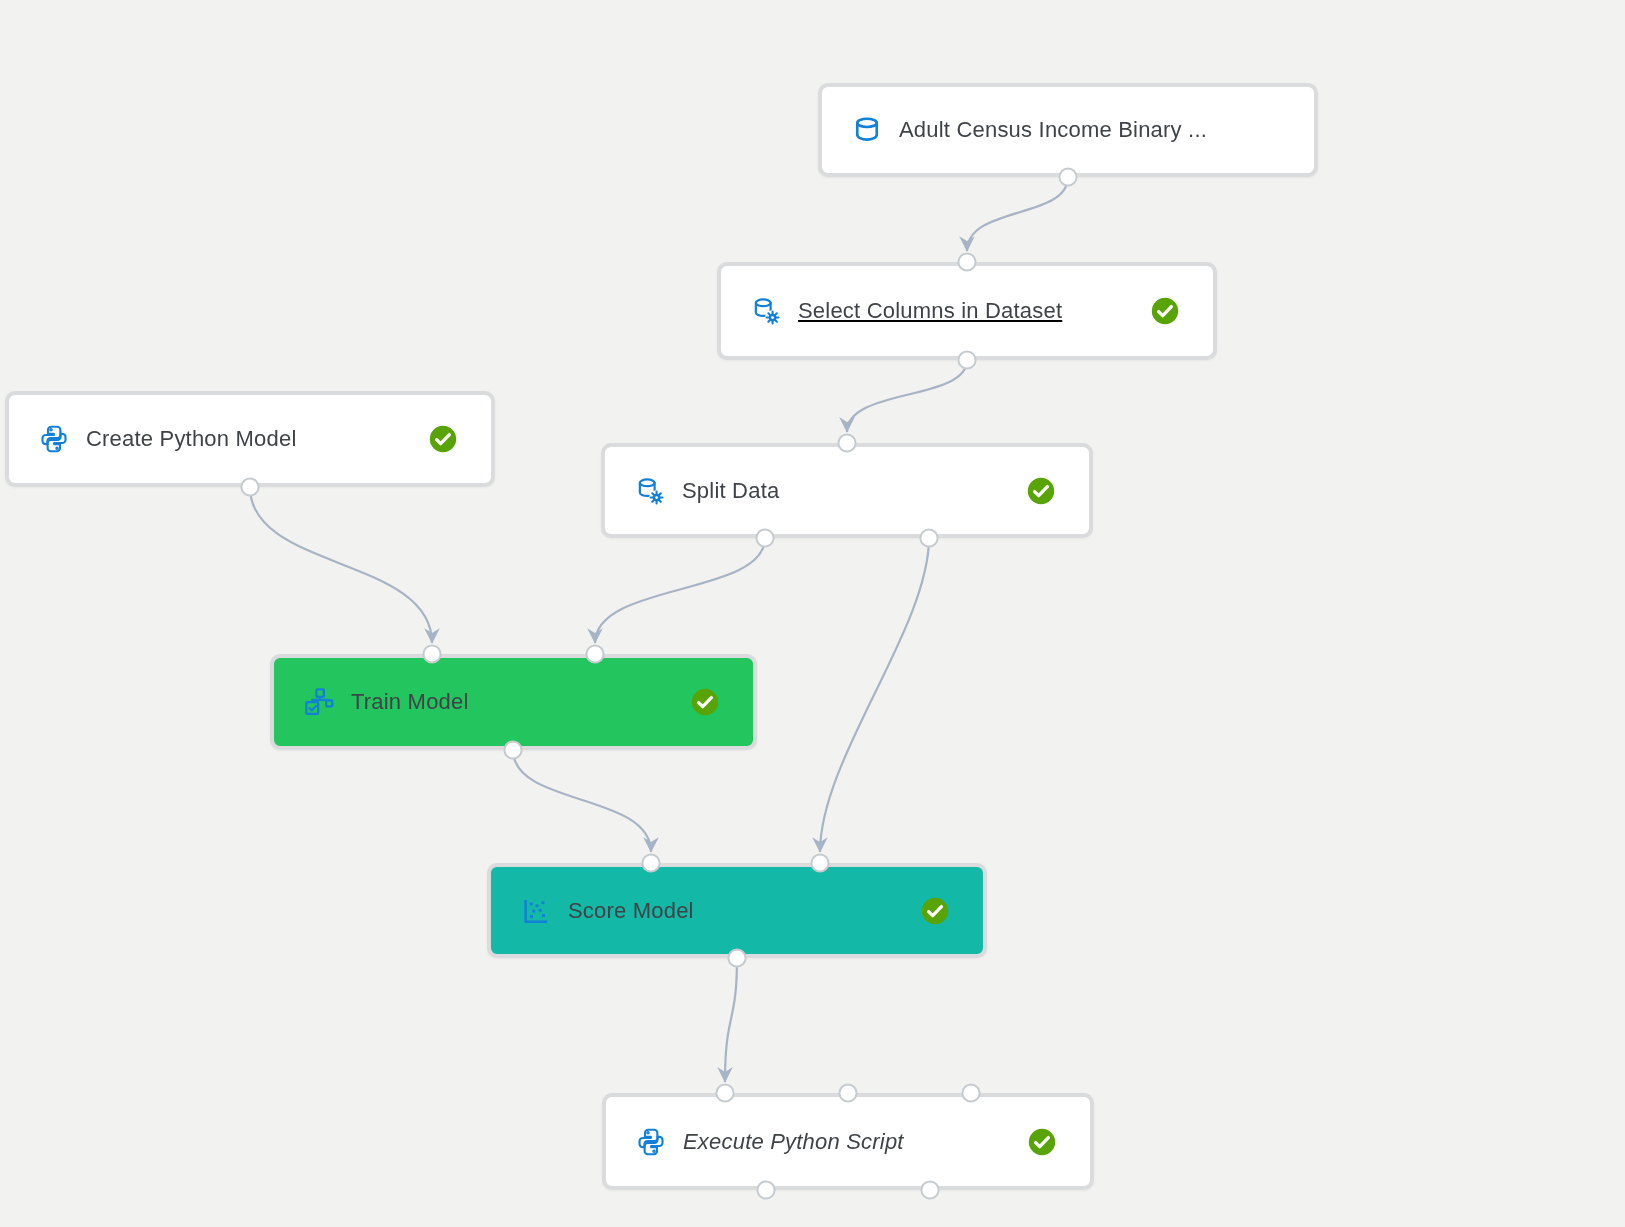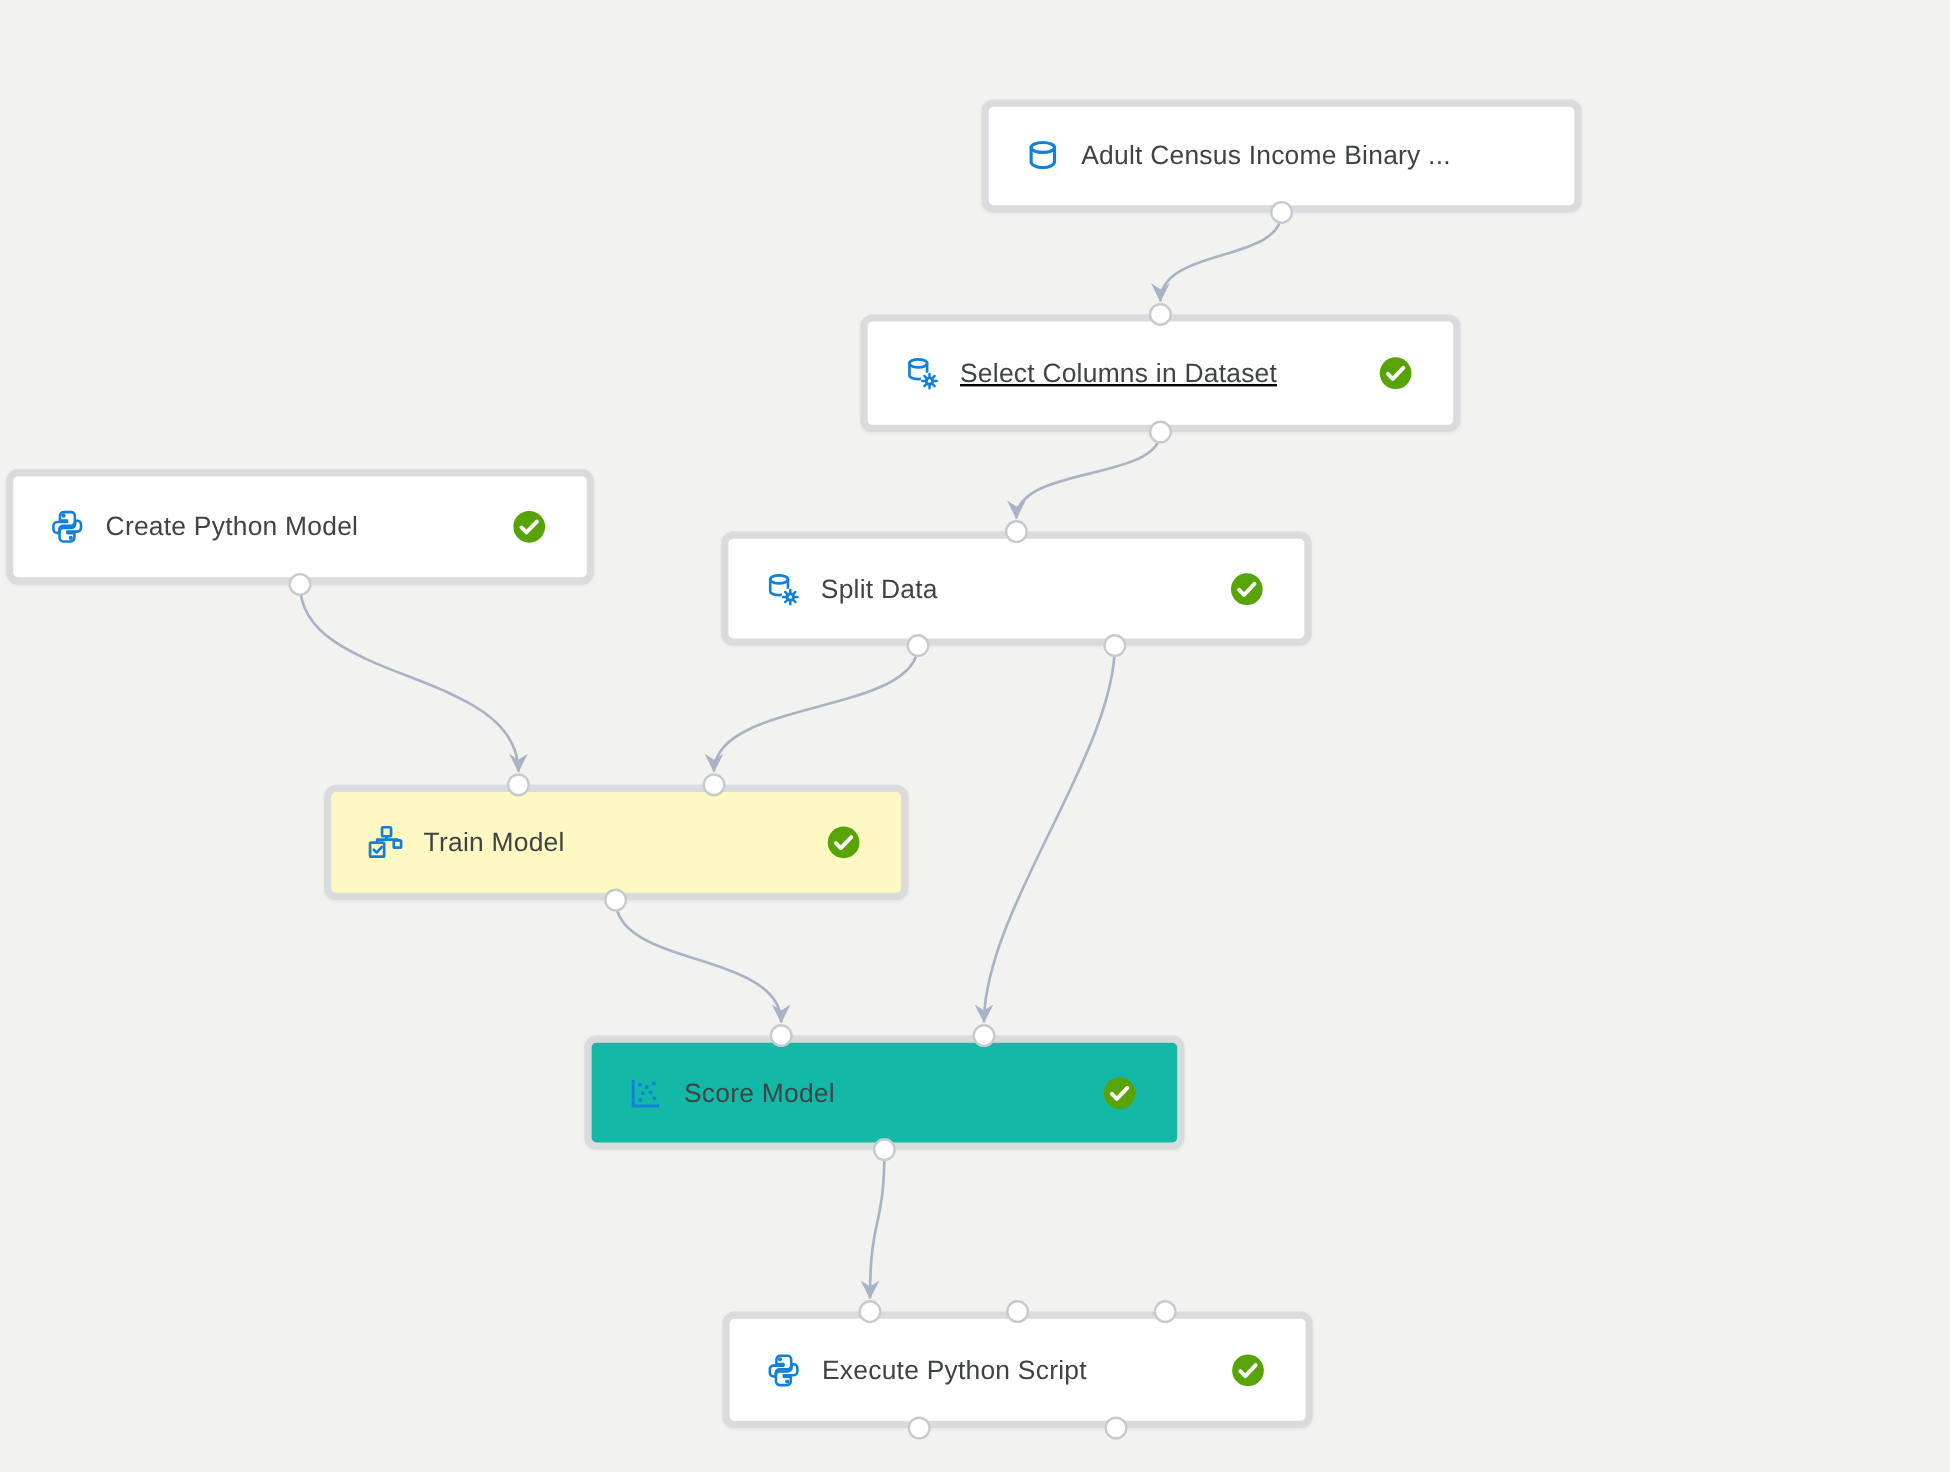--- a/index.html
+++ b/index.html
@@ -2,21 +2,21 @@
 <html><head>
 <meta charset="utf-8">
 <style>
   html,body{margin:0;padding:0;}
   body{width:1625px;height:1227px;overflow:hidden;font-family:"Liberation Sans",sans-serif;}
   #canvas{position:relative;overflow:hidden;}
   .node{
     position:absolute;
     box-sizing:border-box;
     background:#ffffff;
-    border:6px solid #b91c1c;
+    border:4px solid #b91c1c;
     border-radius:10px;
     display:flex;
     align-items:center;
     padding:0 34px 0 29px;
     box-shadow:0 1px 3px rgba(0,0,0,0.05);
     z-index:1;
     cursor:pointer;
   }
   .node .icon{width:32px;height:32px;flex:0 0 auto;display:flex;align-items:center;justify-content:center;}
   .node .icon svg{width:30px;height:30px;display:block;}
@@ -98,21 +98,21 @@
    </svg>
       </span>
       <span class="label">Create Python Model</span>
       <span class="check">
         <svg viewBox="0 0 28 28">
      <circle cx="14" cy="14" r="13.2" fill="#58a305"></circle>
      <path d="M7.6 14.6 l4.1 4.1 L20.4 9.6" stroke="#ffffff" stroke-width="3.3" fill="none" stroke-linecap="round" stroke-linejoin="round"></path>
    </svg>
       </span>
     </div>
-    <div class="node" style="left: 270px; top: 654px; width: 487px; height: 96px; border-color: rgb(217, 219, 220); background: #fef9c3;">
+    <div class="node" style="left: 270px; top: 654px; width: 487px; height: 96px; border-color: rgb(217, 219, 220); background: #22c55e;">
       <span class="icon">
         <svg viewBox="0 0 24 24" fill="none" stroke="#1280d8" stroke-width="1.8" stroke-linecap="round" stroke-linejoin="round">
      <rect x="1.9" y="12.1" width="9.4" height="9.4" rx="0.8"></rect>
      <path d="M4.4 16.9 l1.9 1.9 l3.3 -3.7"></path>
      <rect x="9.9" y="1.9" width="6" height="6" rx="0.8"></rect>
      <rect x="17.7" y="10.6" width="4.9" height="4.9" rx="0.8"></rect>
      <path d="M12.9 7.9 V10.2 M6.6 10.2 H20.1 M6.6 10.2 V12.1 M20.1 10.2 V10.6"></path>
    </svg>
       </span>
       <span class="label">Train Model</span>
@@ -139,21 +139,21 @@
    </svg>
       </span>
       <span class="label">Score Model</span>
       <span class="check">
         <svg viewBox="0 0 28 28">
      <circle cx="14" cy="14" r="13.2" fill="#58a305"></circle>
      <path d="M7.6 14.6 l4.1 4.1 L20.4 9.6" stroke="#ffffff" stroke-width="3.3" fill="none" stroke-linecap="round" stroke-linejoin="round"></path>
    </svg>
       </span>
     </div>
-    <div class="node" style="left: 602px; top: 1093px; width: 492px; height: 97px; border-color: rgb(217, 219, 220); background: rgb(255, 255, 255);">
+    <div class="node" style="left: 602px; top: 1093px; width: 492px; height: 97px; border-color: rgb(217, 219, 220); background: rgb(255, 255, 255); font-style: italic;">
       <span class="icon">
         <svg viewBox="0 0 24 24" fill="none" stroke="#1280d8" stroke-width="1.7" stroke-linecap="round" stroke-linejoin="round">
      <path d="M12 2.2 h2.6 a2.5 2.5 0 0 1 2.5 2.5 v4.1 a2.5 2.5 0 0 1 -2.5 2.5 h-5.4 a2.5 2.5 0 0 0 -2.5 2.5 v2.3 h-1.4 a2.5 2.5 0 0 1 -2.5 -2.5 v-2.3 a2.5 2.5 0 0 1 2.5 -2.5 h6.6 v-1 h-4.7 v-3.1 a2.5 2.5 0 0 1 2.5 -2.5 z"></path>
      <path d="M12 21.8 h-2.6 a2.5 2.5 0 0 1 -2.5 -2.5 v-4.1 a2.5 2.5 0 0 1 2.5 -2.5 h5.4 a2.5 2.5 0 0 0 2.5 -2.5 v-2.3 h1.4 a2.5 2.5 0 0 1 2.5 2.5 v2.3 a2.5 2.5 0 0 1 -2.5 2.5 h-6.6 v1 h4.7 v3.1 a2.5 2.5 0 0 1 -2.5 2.5 z"></path>
      <circle cx="9.6" cy="4.6" r="0.55" fill="#1280d8"></circle>
      <circle cx="14.4" cy="19.4" r="0.55" fill="#1280d8"></circle>
    </svg>
       </span>
       <span class="label">Execute Python Script</span>
       <span class="check">

